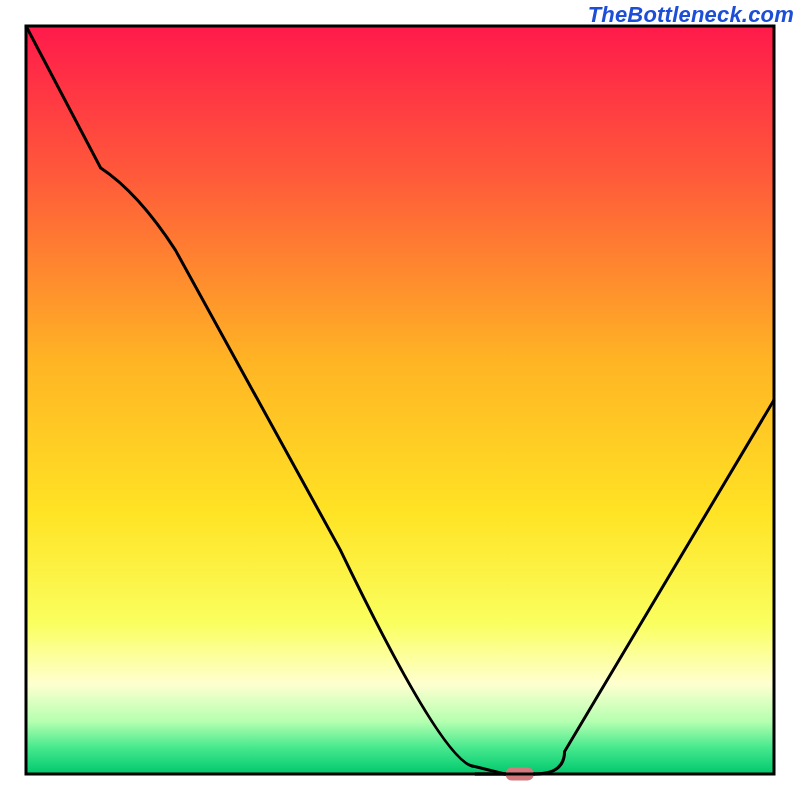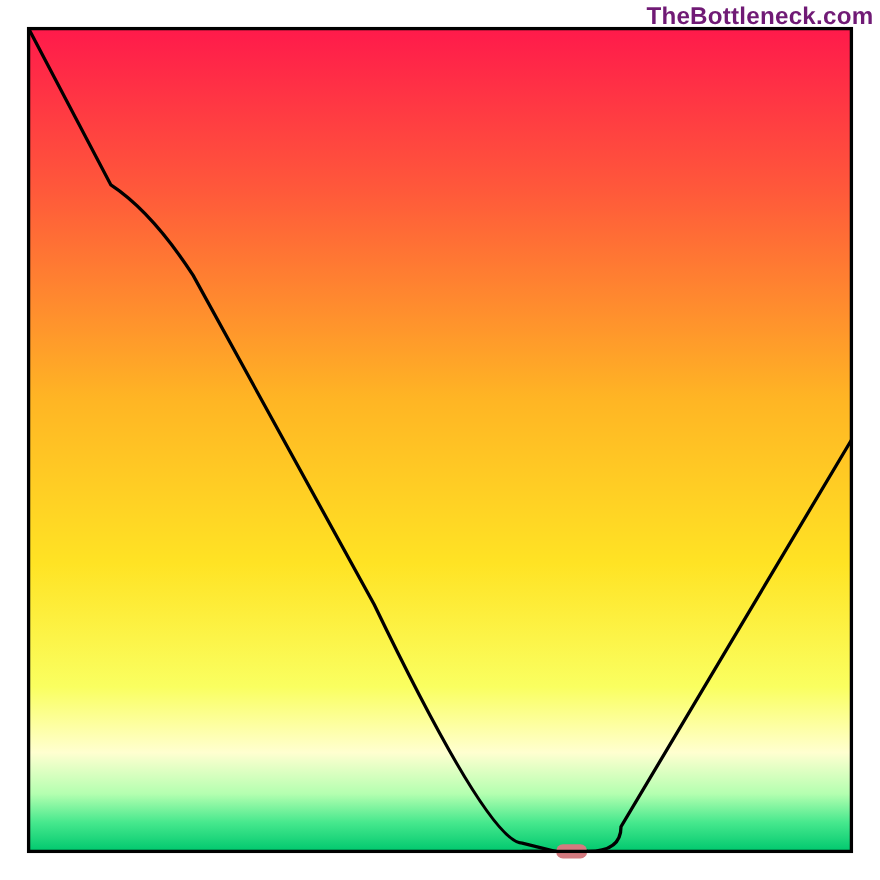--- a/index.html
+++ b/index.html
@@ -15,23 +15,24 @@
     position: relative;
     width: 800px;
     height: 800px;
   }
   .watermark {
     position: absolute;
     top: 2px;
     right: 6px;
     font-size: 22px;
     font-weight: 600;
-    color: #701a75;
+    color: #1d4ed8;
     letter-spacing: 0.2px;
     z-index: 10;
+    font-style: italic;
   }
   svg {
     display: block;
   }
 </style>
 </head>
 <body>
 
 <div class="stage">
   <div class="watermark">TheBottleneck.com</div>

